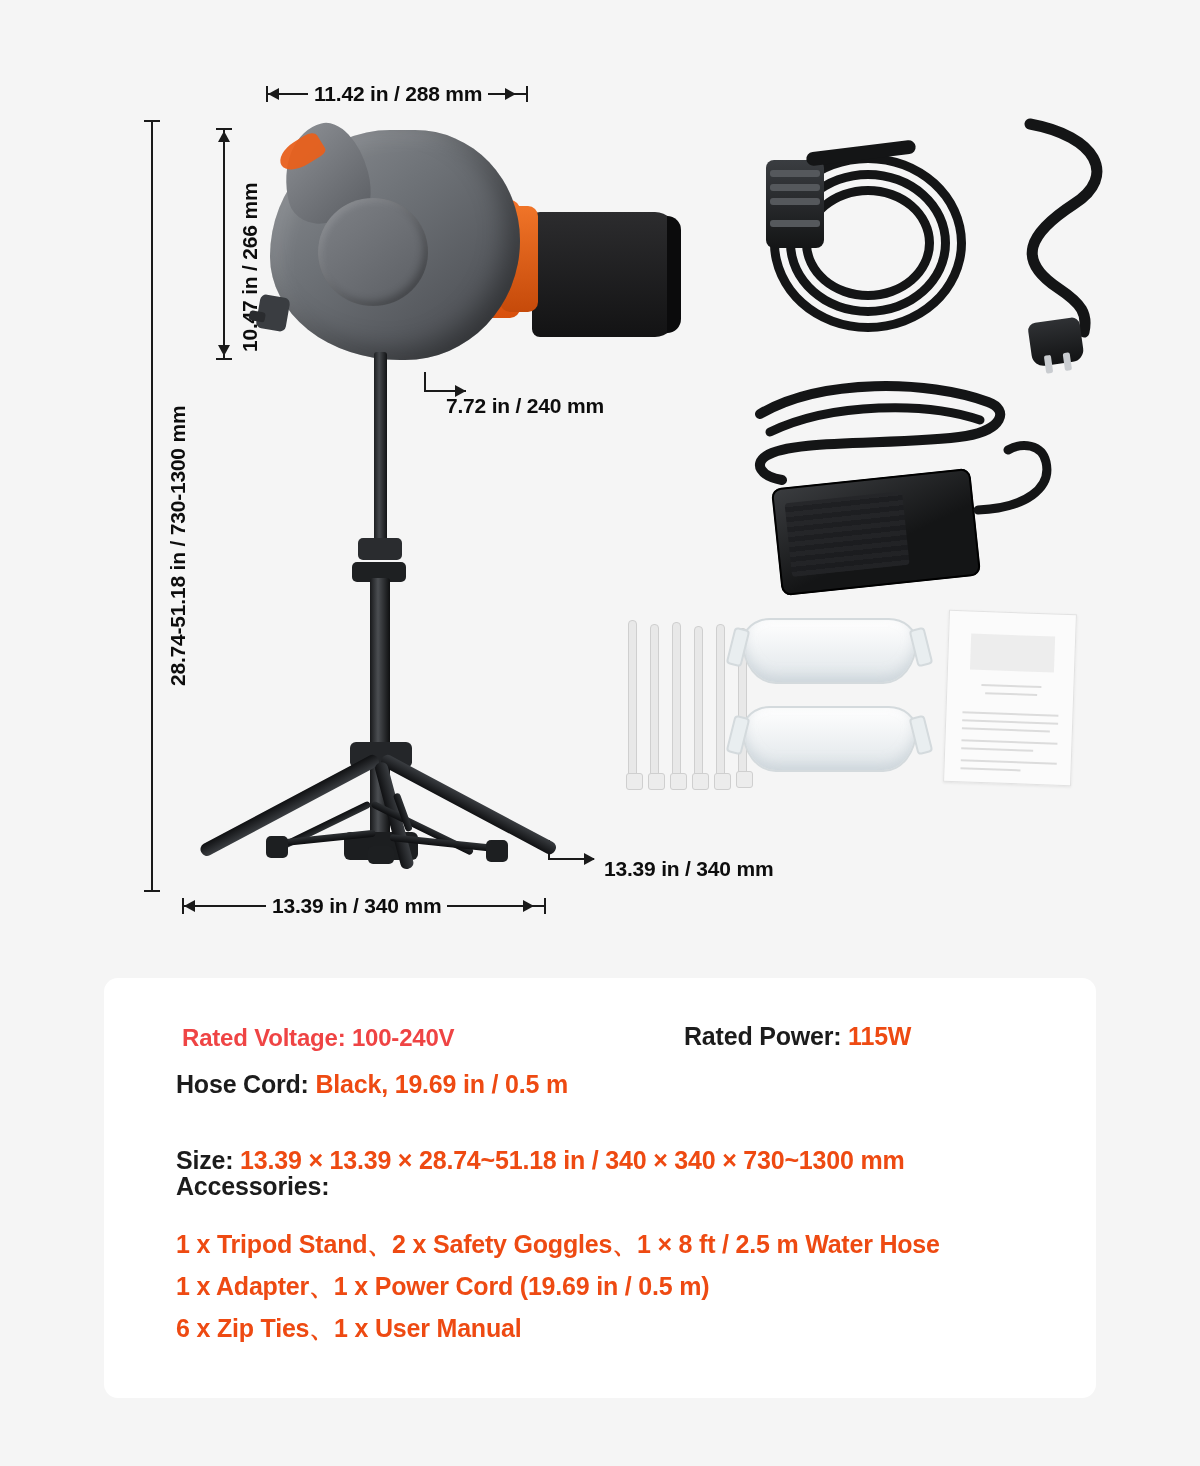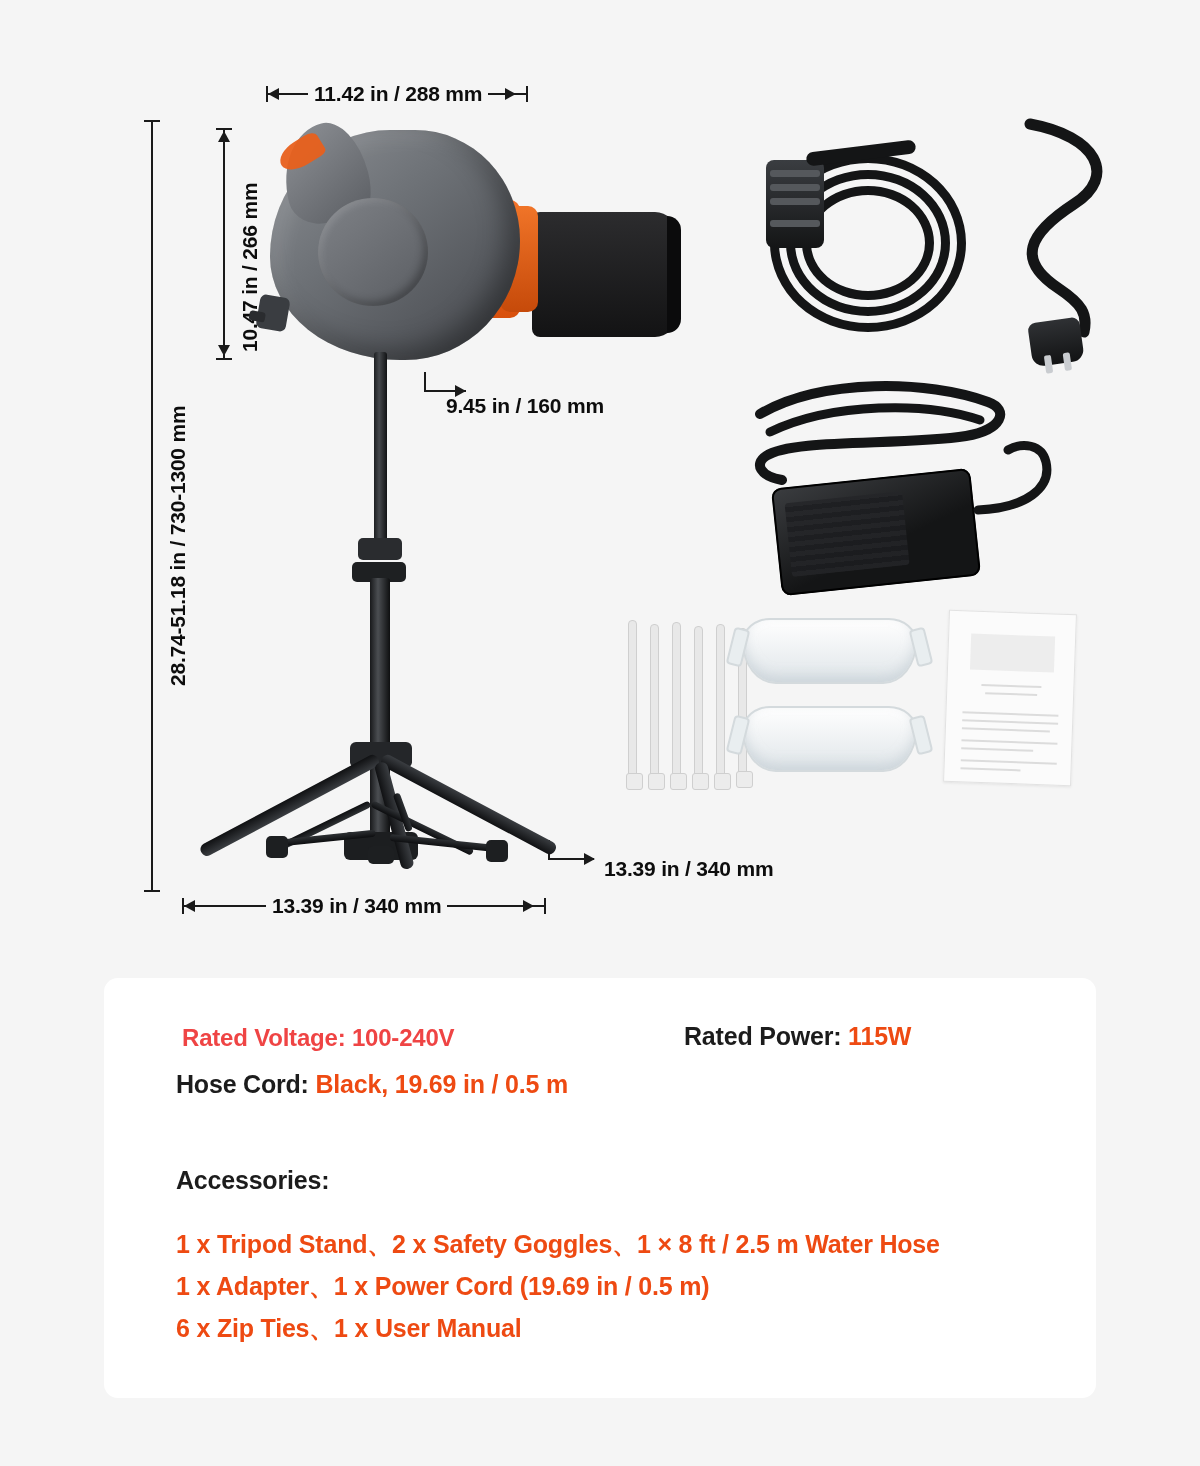--- a/index.html
+++ b/index.html
@@ -235,21 +235,21 @@
     <div class="dimtext vert" style="left:238px; top:352px;">10.47 in / 266 mm</div>
 
     <div class="cap-h" style="left:144px; top:120px;"></div>
     <div class="rule-v" style="left:151px; top:120px; height:772px;"></div>
     <div class="cap-h" style="left:144px; top:890px;"></div>
     <div class="dimtext vert" style="left:166px; top:686px;">28.74-51.18 in / 730-1300 mm</div>
 
     <div class="rule-h" style="left:424px; top:390px; width:42px;"></div>
     <div class="rule-v" style="left:424px; top:372px; height:20px;"></div>
     <div class="arrow-r" style="left:455px; top:385px;"></div>
-    <div class="dimtext" style="left:446px; top:394px;">9.45 in / 160 mm</div>
+    <div class="dimtext" style="left:446px; top:394px;">7.72 in / 240 mm</div>
 
     <div class="rule-h" style="left:548px; top:858px; width:46px;"></div>
     <div class="rule-v" style="left:548px; top:840px; height:20px;"></div>
     <div class="arrow-r" style="left:584px; top:853px;"></div>
     <div class="dimtext" style="left:604px; top:857px;">13.39 in / 340 mm</div>
 
     <div class="cap-v" style="left:182px; top:898px;"></div>
     <div class="rule-h" style="left:182px; top:905px; width:364px;"></div>
     <div class="arrow-l" style="left:184px; top:900px;"></div>
     <div class="arrow-r" style="left:523px; top:900px;"></div>
@@ -353,21 +353,25 @@
       <span>Rated Power:</span>
       <span class="v">115W</span>
     </div>
 
     <div class="spec-line" style="left:72px; top:92px;">
       <span>Hose Cord:</span>
       <span class="v">Black, 19.69 in / 0.5 m</span>
     </div>
 
 
-
-    <div class="spec-line" style="left:72px; top:188px;">Accessories:</div>
+    <div class="spec-line" style="left:72px; top:168px;">
+      <span>Size:</span>
+      <span class="v">13.39 × 13.39 × 28.74~51.18 in / 340 × 340 × 730~1300 mm</span>
+    </div>
+
+    <div class="spec-line" style="left:72px; top:194px;">Accessories:</div>
 
     <div class="spec-line orange" style="left:72px; top:250px;">1 x Tripod Stand、2 x Safety Goggles、1 × 8 ft / 2.5 m Water Hose</div>
     <div class="spec-line orange" style="left:72px; top:292px;">1 x Adapter、1 x Power Cord (19.69 in / 0.5 m)</div>
     <div class="spec-line orange" style="left:72px; top:334px;">6 x Zip Ties、1 x User Manual</div>
   </div>
 
 </div>
 
 </body></html>

